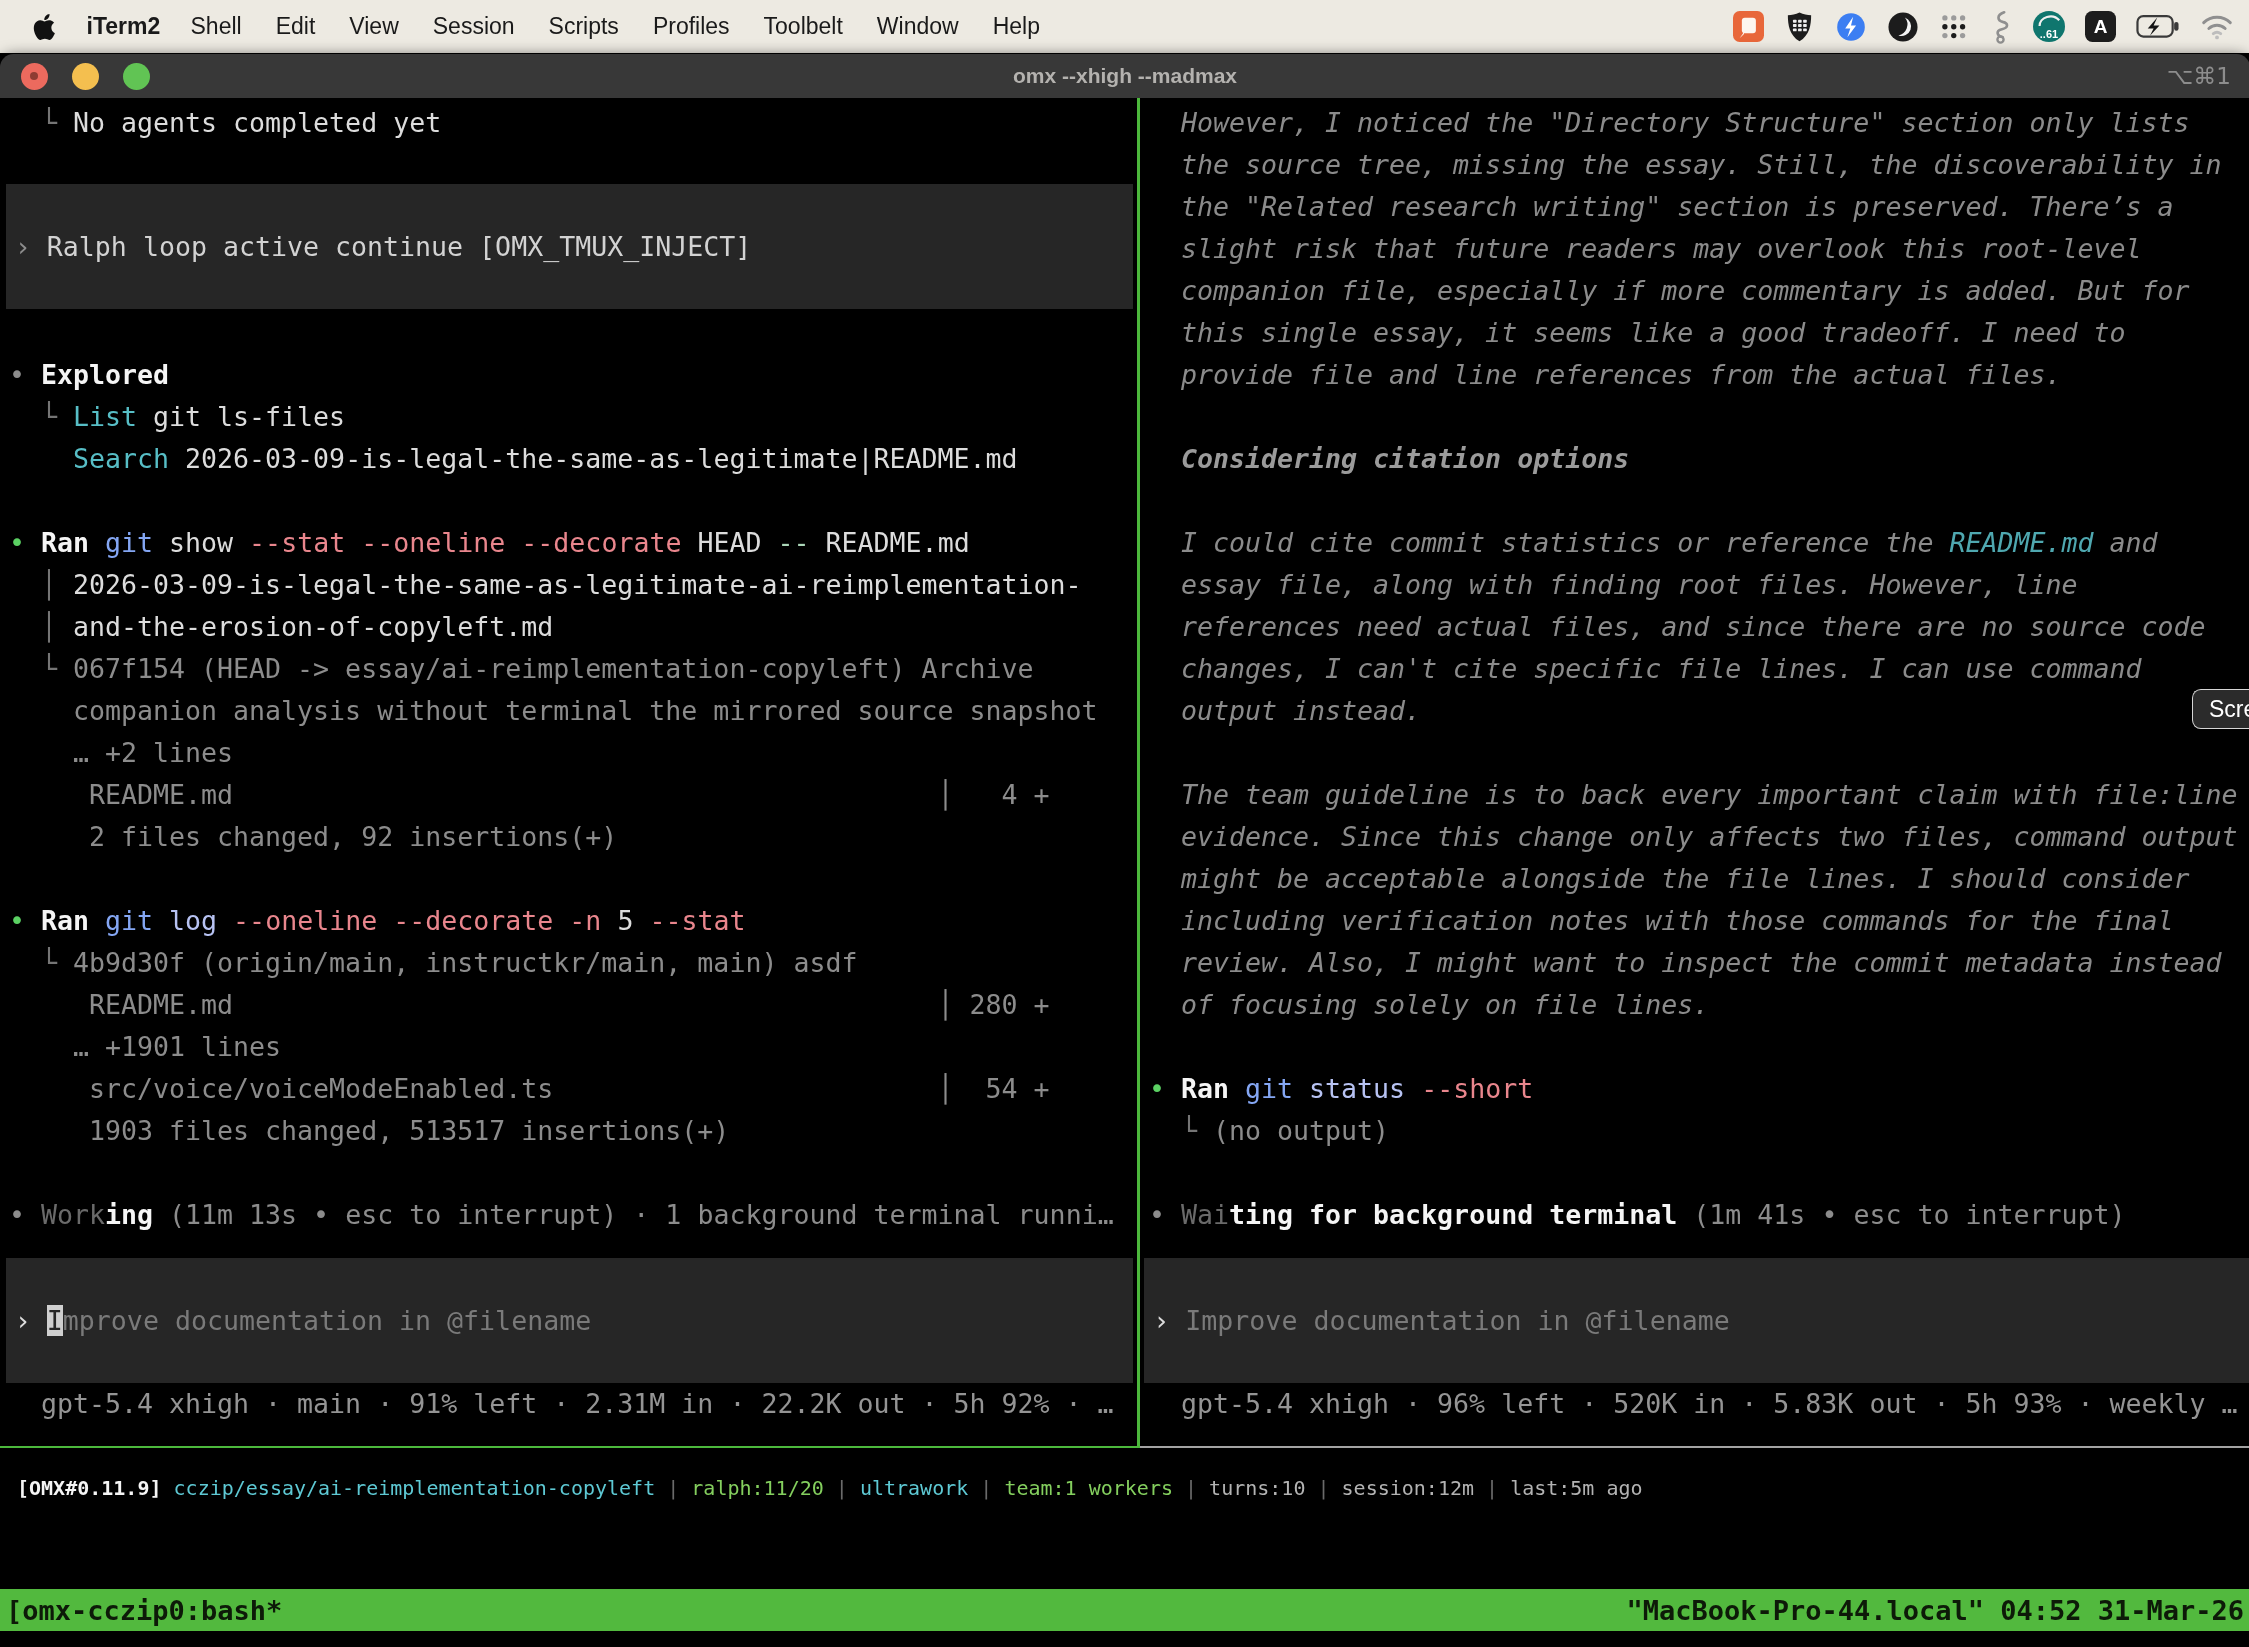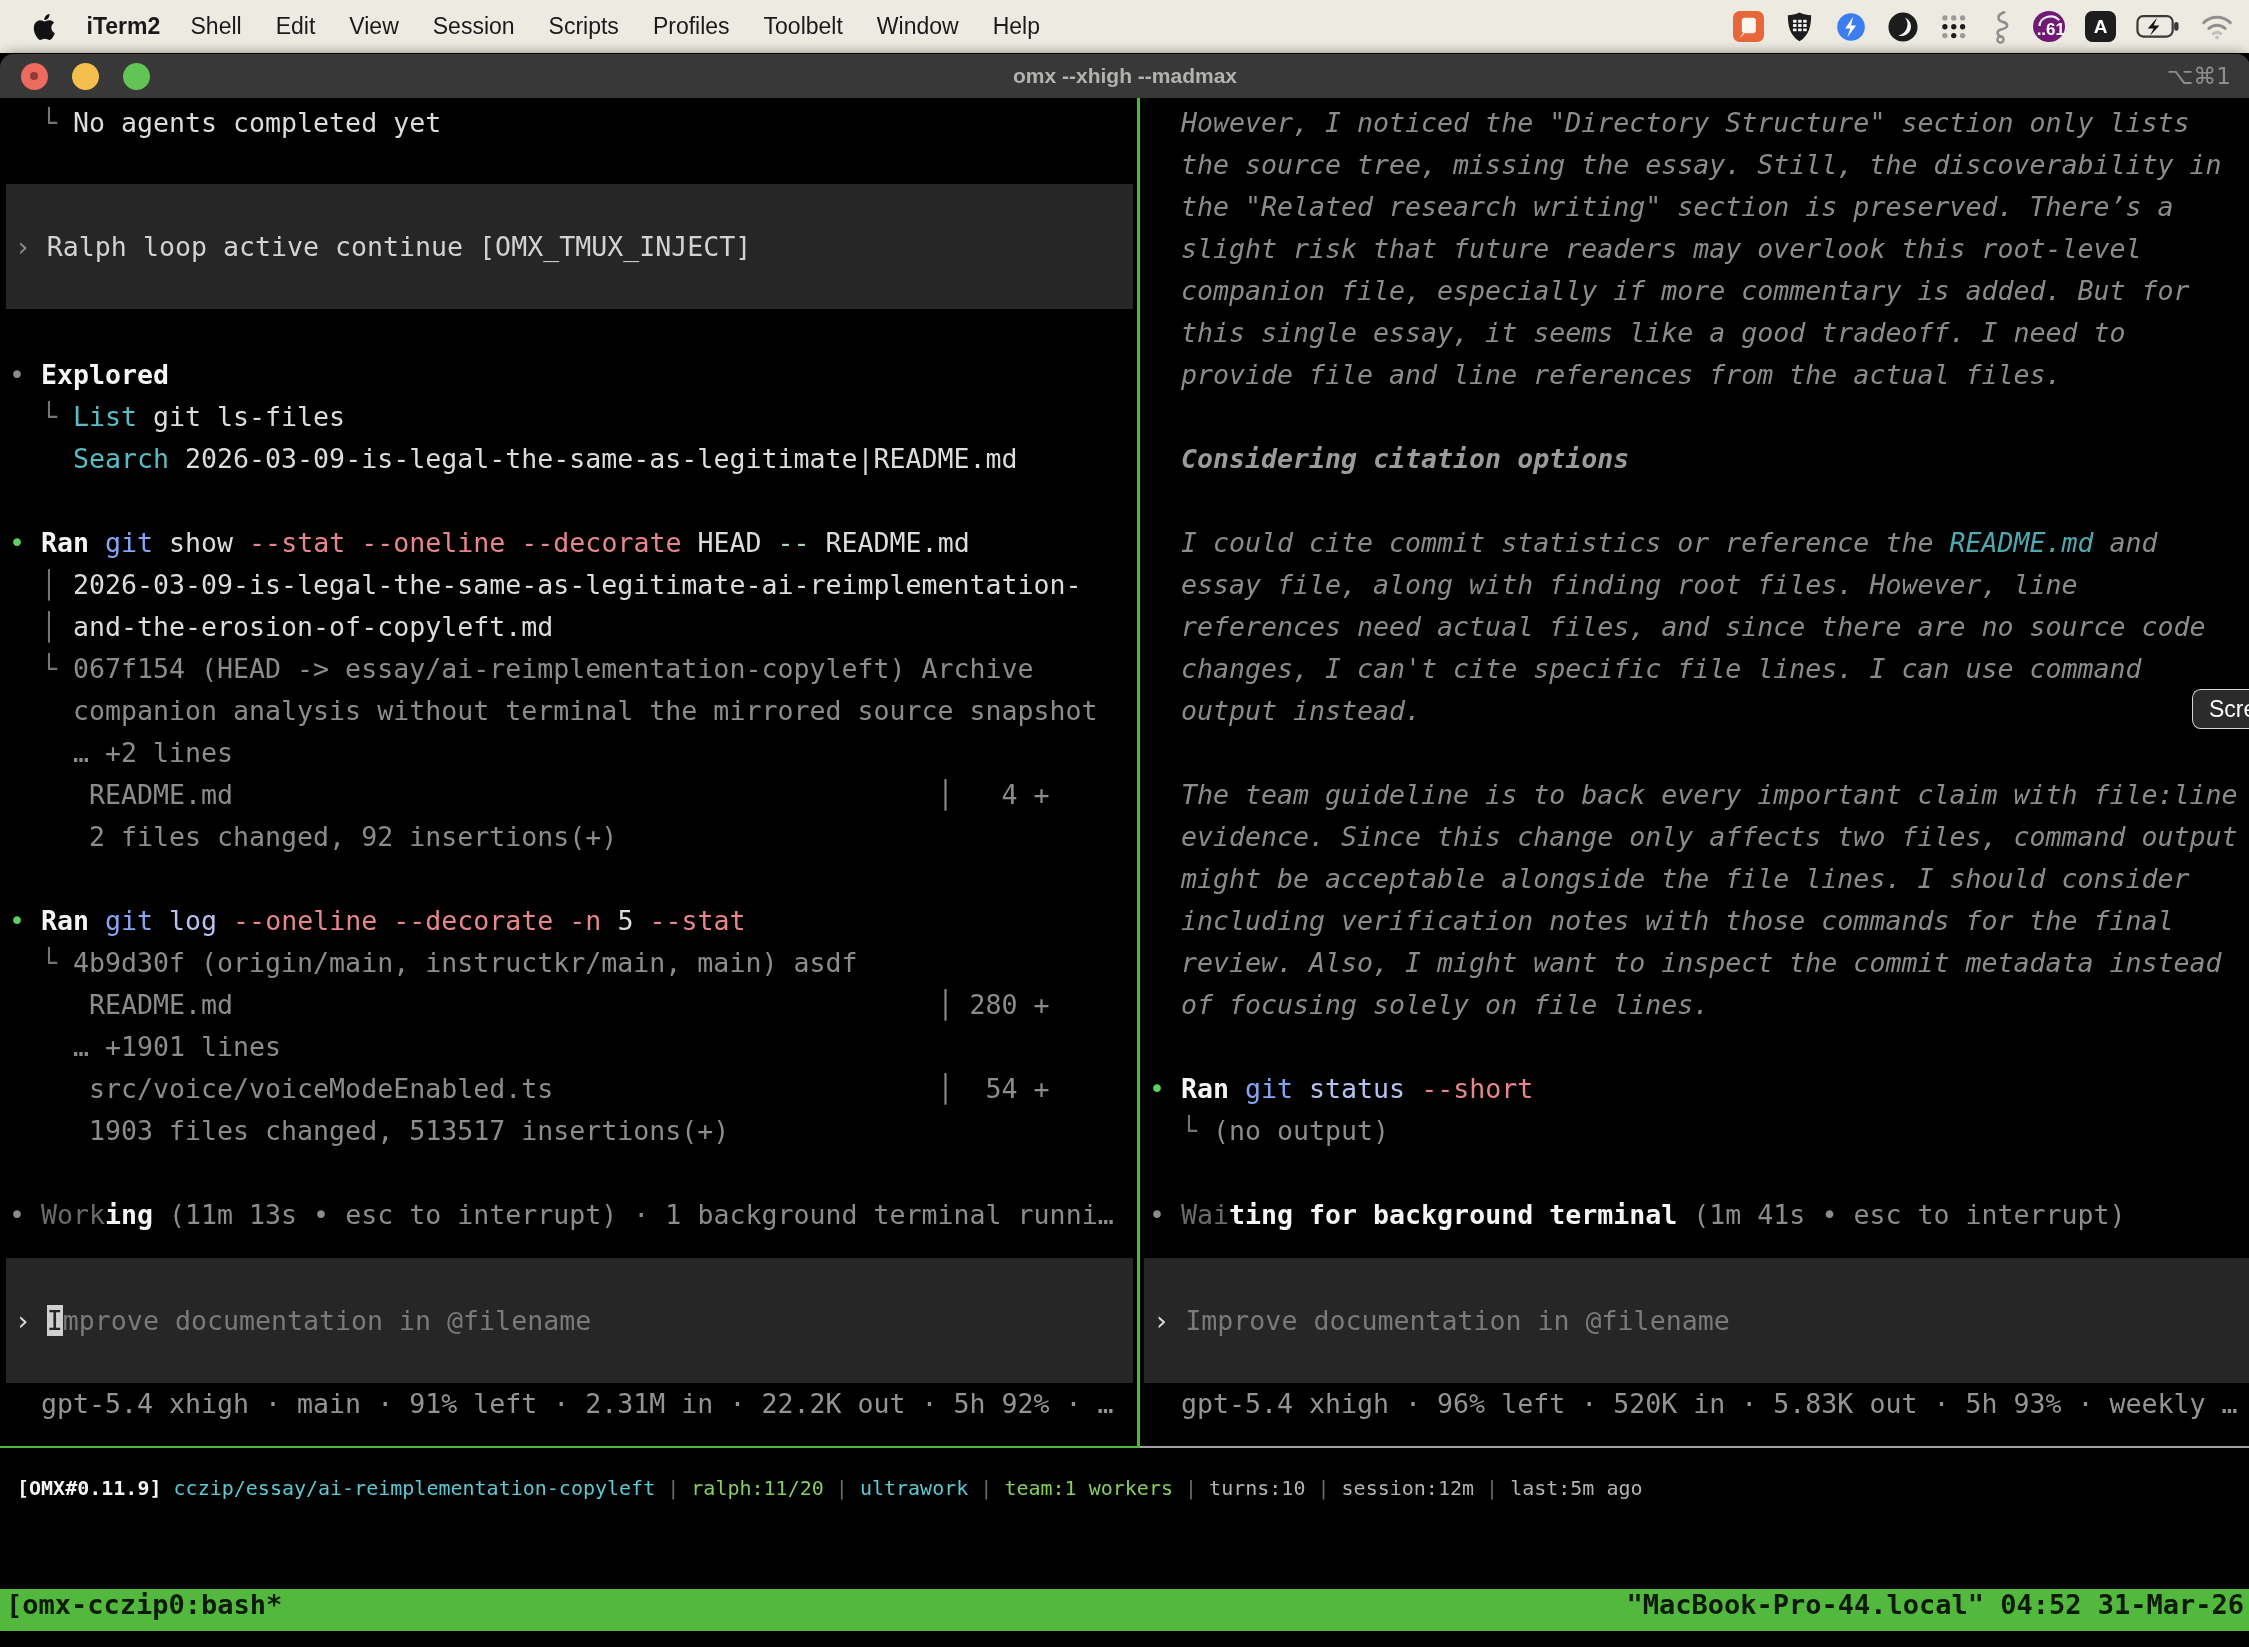--- a/index.html
+++ b/index.html
@@ -8,22 +8,22 @@
   
   .menubar{position:absolute;left:0;top:0;width:2250px;height:53px;background:#edeae2;
            display:flex;align-items:center;font-family:"Liberation Sans",sans-serif;
            color:#1a1a1a;font-size:23px;}
   .menubar .apple{margin-left:32px;display:flex;align-items:center;}
   .menubar .appname{font-weight:700;margin-left:29.5px;}
   .menus{display:flex;margin-left:13.3px;}
   .menus span{padding:0 17px;}
   .statusicons{margin-left:auto;display:flex;align-items:center;gap:20px;padding-right:16px;}
   .sicon{display:flex;align-items:center;justify-content:center;}
-  .badge61{width:32px;height:31px;background:#701a75;border-radius:50%;color:#fff;
-           font-size:17px;font-weight:700;display:flex;align-items:flex-end;justify-content:flex-end;
+  .badge61{width:32px;height:31px;background:#0f766e;border-radius:50%;color:#fff;
+           font-size:11px;font-weight:700;display:flex;align-items:flex-end;justify-content:center;
            padding-bottom:2.2px;box-sizing:border-box;position:relative;}
   .badge61 svg{position:absolute;top:1.5px;left:1.5px;}
   .lettera{width:31px;height:31px;background:#1d1d1d;border-radius:7.4px;color:#fff;font-size:19px;
            font-weight:700;display:flex;align-items:center;justify-content:center;}
   
   .window{position:absolute;left:0;top:54px;width:2250px;height:1594px;background:#000;
           border-radius:13.3px 13.3px 0 0;overflow:hidden;box-shadow:0 1.5px 13.3px rgba(0,0,0,.55);}
   .titlebar{position:absolute;left:0;top:0;width:100%;height:44px;background:#383838;
             border-bottom:0.7px solid #1f1f1f;}
   .lights{position:absolute;left:20.7px;top:0;height:44px;display:flex;align-items:center;gap:24px;}
@@ -73,21 +73,21 @@
   .s-cur{background:#cfcfcf;color:#262626}
   .s-ocy{color:#5ec9d4}
   .s-ogn{color:#84cf5e}
   .s-osep{color:#6a6a6a}
   .s-opl{color:#b3b3b3}
   
   .omxline{position:absolute;left:0;right:0;top:1369px;height:42px;line-height:42px;font-size:20px;
            white-space:pre;padding-left:17px;}
   
   .tmuxbar{position:absolute;left:0;right:0;top:1491px;height:42px;background:#52b93e;color:#0d1a08;
-           display:flex;justify-content:space-between;align-items:flex-start;font-size:27px;
+           display:flex;justify-content:space-between;align-items:center;font-size:27px;
            font-weight:700;white-space:pre;padding:0 5.9px;box-sizing:border-box;}
   
   .tooltip{position:absolute;left:2192px;top:689px;width:81px;height:38px;background:#2b2b2b;
            border:1.5px solid #d6d6d6;border-right:none;border-radius:8.9px 0 0 8.9px;color:#fff;
            font-family:"Liberation Sans",sans-serif;font-size:23px;display:flex;align-items:center;
            padding-left:16px;z-index:50;}
 </style>
 </head>
 <body>
 

